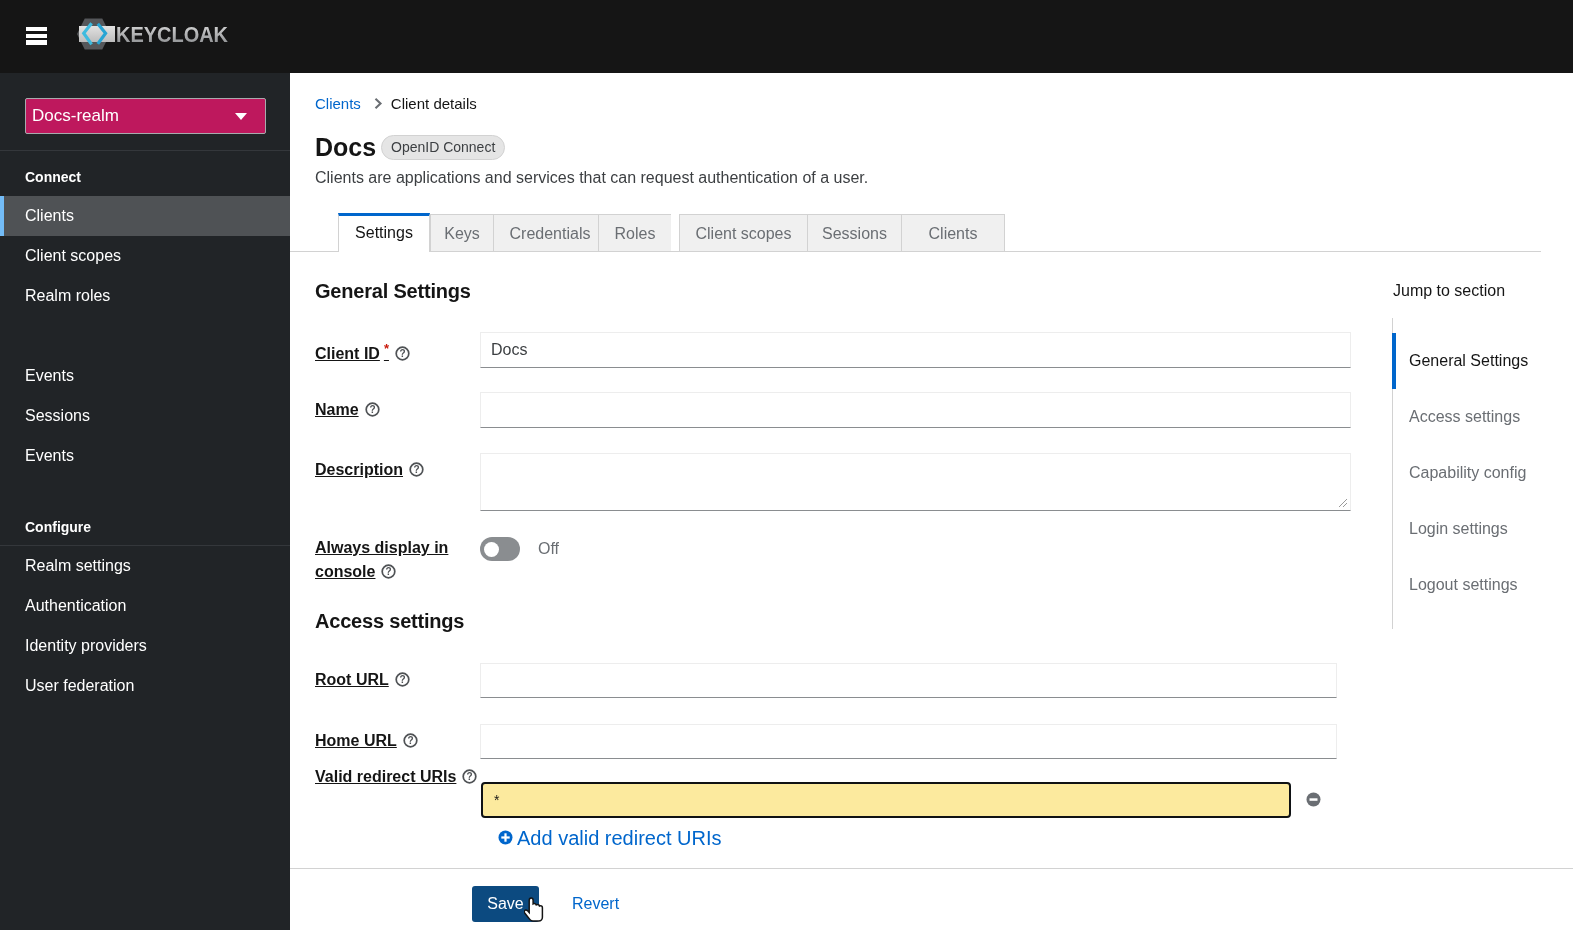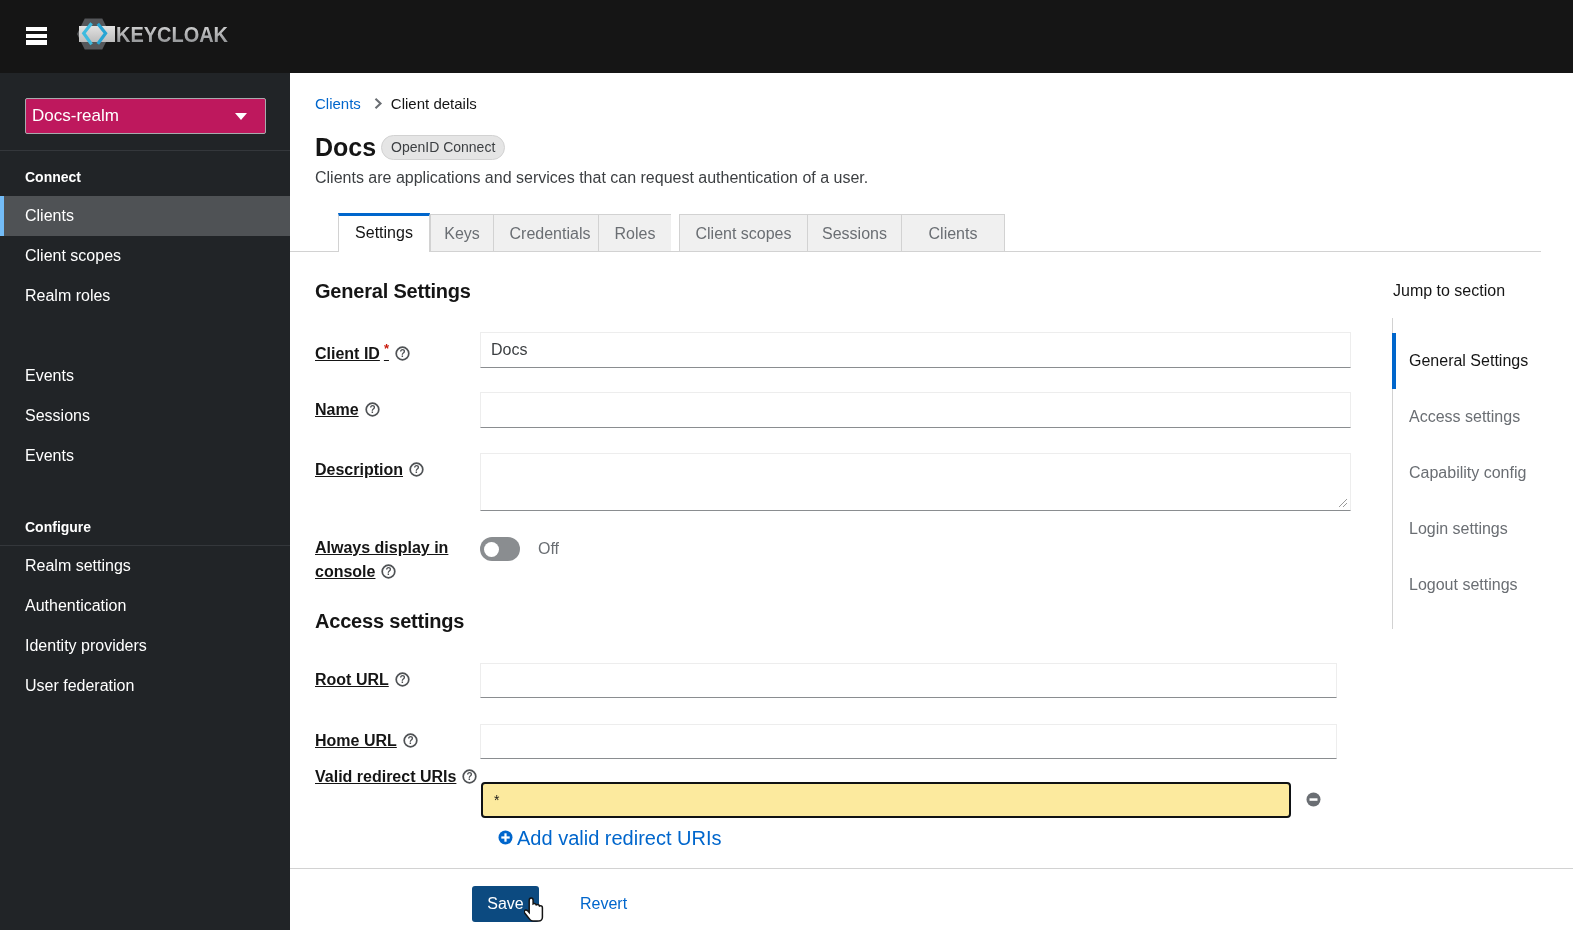--- a/index.html
+++ b/index.html
@@ -38,21 +38,21 @@
   .qi { display:inline-block; vertical-align:-2px; margin-left:6px; }
   
   #jumpt { position:absolute; left:1393px; top:282px; font-size:16px; color:#151515; }
   #jline { position:absolute; left:1392px; top:318px; width:1px; height:311px; background:#d2d2d2; }
   #jcur { position:absolute; left:1392px; top:333px; width:4px; height:56px; background:#0066cc; }
   .jitem { position:absolute; left:1409px; font-size:16px; color:#6a6e73; }
   .jitem.on { color:#151515; }
   
   #fline { position:absolute; left:290px; top:868px; width:1283px; height:1px; background:#d2d2d2; }
   #save { position:absolute; left:472px; top:886px; width:67px; height:36px; background:#0c4a80; color:#fff; font-size:16px; text-align:center; line-height:36px; border-radius:3px; }
-  #revert { position:absolute; left:572px; top:895px; font-size:16px; color:#0066cc;margin-left:8px; }
+  #revert { position:absolute; left:572px; top:895px; font-size:16px; color:#0066cc; }
 </style>
 </head>
 <body>
 
 <div id="hdr">
   <div class="hbar" style="top:27px"></div>
   <div class="hbar" style="top:33.6px"></div>
   <div class="hbar" style="top:40.2px"></div>
   <svg style="position:absolute;left:70px;top:10px" width="170" height="50" viewBox="0 0 170 50">
     <defs>

